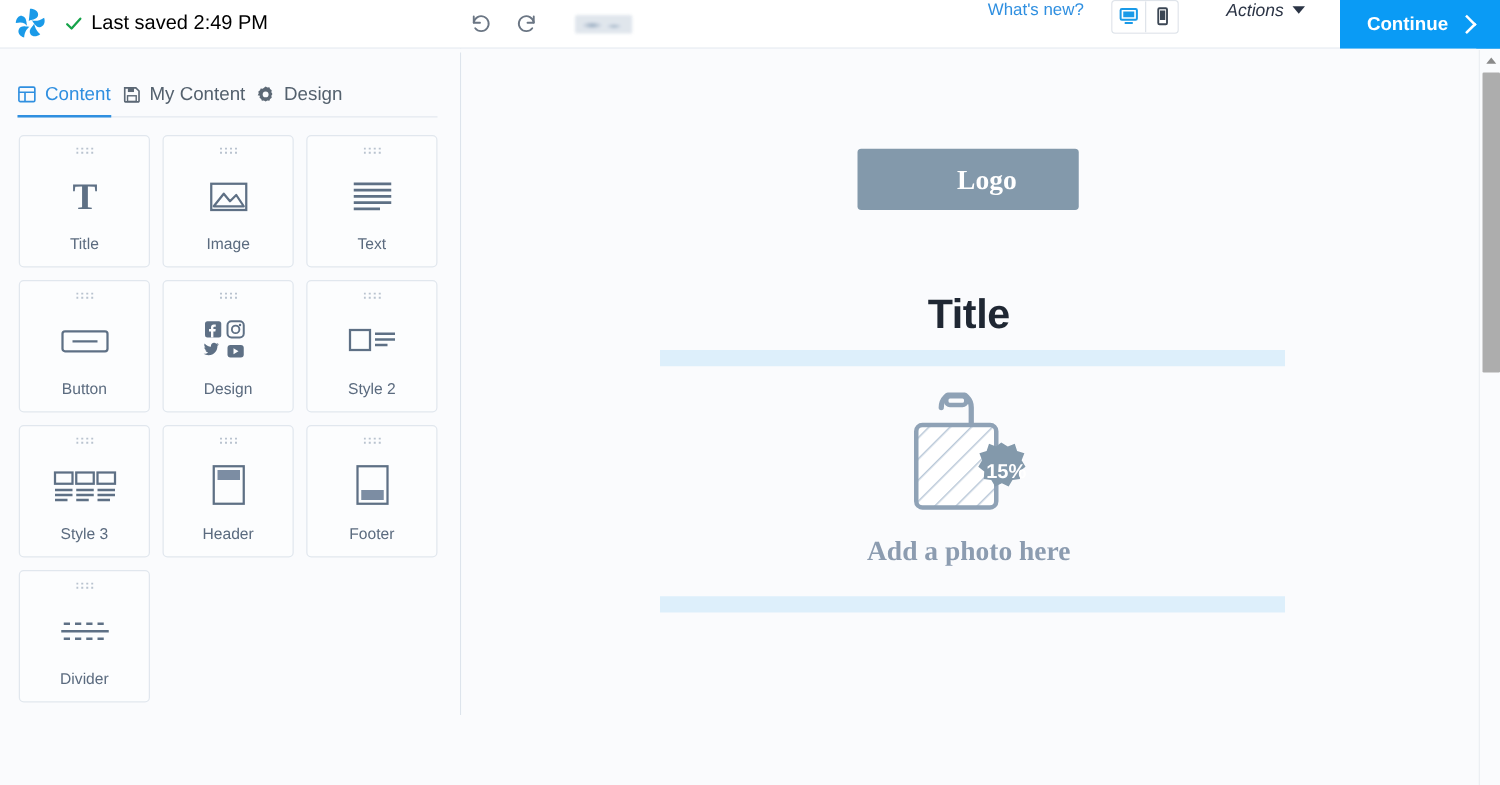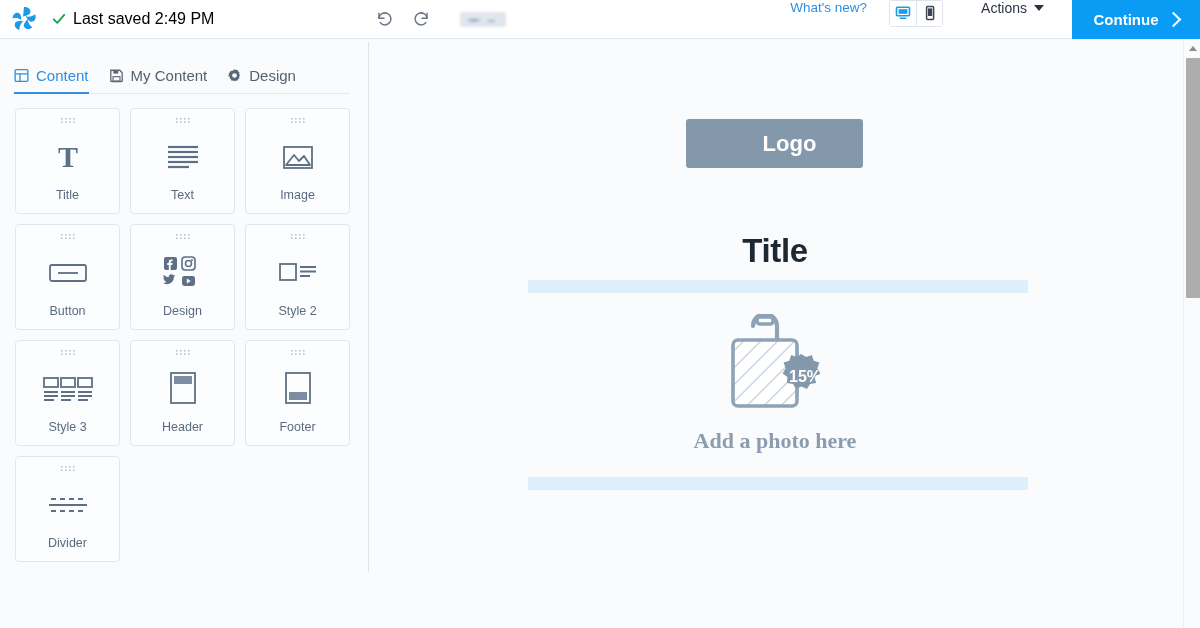--- a/index.html
+++ b/index.html
@@ -42,33 +42,33 @@
     display: flex; border: 1px solid #dfe4ea; border-radius: 3px; overflow: hidden;
     background: #fff; height: 27px;
   }
   .view-btn {
     width: 26px; height: 25px; display: flex; align-items: center; justify-content: center;
     cursor: pointer; background: #fff;
   }
   .view-btn + .view-btn { border-left: 1px solid #dfe4ea; }
   .actions-btn {
     display: flex; align-items: center; gap: 7px; margin-left: 38px; margin-right: 28px;
-    font-size: 14px; color: #2b3445; cursor: pointer;
+    font-size: 14px; color: #2b3445; cursor: pointer; font-style: italic;
   }
   .caret { width: 0; height: 0; border-left: 5px solid transparent; border-right: 5px solid transparent; border-top: 6px solid #2b3445; }
   .continue-btn {
     width: 128px; height: 39px; background: #0a9bf5;
     display: flex; align-items: center; justify-content: center; gap: 9px;
     color: #fff; font-size: 15px; font-weight: bold; cursor: pointer;
   }
   .cont-chev { width: 11px; height: 11px; border-top: 2px solid #fff; border-right: 2px solid #fff; transform: rotate(45deg); }
 
   
   .sidebar { position: absolute; top: 39px; left: 0; width: 368px; height: 589px; background: #fafbfd; }
-  .tabs { display: flex; align-items: flex-end; height: 55px; padding-left: 14px; gap: 20px; position: relative; }
+  .tabs { display: flex; align-items: flex-end; height: 55px; padding-left: 14px; gap: 9px; position: relative; }
   .tabs:after {
     content: ""; position: absolute; left: 14px; right: 18px; bottom: 0; height: 1px; background: #e4e9ef;
   }
   .tab { display: flex; align-items: center; gap: 7px; padding-bottom: 10px; cursor: pointer; position: relative; font-size: 15px; color: #54616e; }
   .tab.active { color: #2f8fe0; }
   .tab.active:after { content: ""; position: absolute; left: 0; right: 0; bottom: 0; height: 2.5px; background: #2f8fe0; z-index: 2; }
   .tab-ico { width: 15px; height: 15px; display: block; }
 
   .blocks { display: grid; grid-template-columns: repeat(3, 105px); gap: 10px 10px; padding: 14px 0 0 15px; }
   .block {
@@ -81,21 +81,21 @@
   .block-label { font-size: 12.5px; color: #5b6b7f; margin-bottom: 11px; }
 
   .v-divider { position: absolute; left: 368px; top: 42px; width: 1px; height: 530px; background: #dde4ec; }
 
   
   .canvas { position: absolute; top: 39px; left: 369px; width: 812px; height: 589px; background: #fafbfd; overflow: hidden; }
   .logo-block {
     position: absolute; left: 317px; top: 80px; width: 177px; height: 49px;
     background: #8399ab; border-radius: 3px;
     display: flex; align-items: center; justify-content: center;
-    color: #ffffff; font-family: Liberation Sans, sans-serif; font-size: 22px; font-weight: bold; padding-left: 30px;
+    color: #ffffff; font-family: Liberation Serif, serif; font-size: 22px; font-weight: bold; padding-left: 30px;
   }
   .title-block {
     position: absolute; left: 0; top: 193px; width: 812px; text-align: center;
     font-size: 33px; font-weight: bold; color: #1f2733; letter-spacing: -.3px;
   }
   .drop-band { position: absolute; left: 159px; width: 500px; height: 13px; background: #ddeffb; }
   .photo-zone { position: absolute; left: 0; top: 275px; width: 812px; text-align: center; }
   .bag-icon { display: block; margin: 0 auto; }
   .photo-caption {
     margin-top: 10px; font-family: "Liberation Serif", serif; font-weight: bold;
@@ -233,52 +233,52 @@
             <rect x="8" y="0" width="1.6" height="1.6"></rect>
             <rect x="12" y="0" width="1.6" height="1.6"></rect>
             <rect x="0" y="3.4" width="1.6" height="1.6"></rect>
             <rect x="4" y="3.4" width="1.6" height="1.6"></rect>
             <rect x="8" y="3.4" width="1.6" height="1.6"></rect>
             <rect x="12" y="3.4" width="1.6" height="1.6"></rect>
           </g>
         </svg>
       <div class="block-ico">
         <svg width="40" height="34" viewBox="0 0 40 34">
+          <rect x="6" y="7" width="28" height="21" fill="none" stroke="#5e7085" stroke-width="1.8"></rect>
+          <path d="M8 25 L16 15 L21 21 L26 16 L32 25 Z" fill="none" stroke="#5e7085" stroke-width="1.8" stroke-linejoin="round"></path>
+        </svg>
+      </div>
+      <span class="block-label">Image</span>
+    </div>
+
+    <div class="block">
+      <svg class="grip" viewBox="0 0 14 7">
+          <g fill="#b9c3cf">
+            <rect x="0" y="0" width="1.6" height="1.6"></rect>
+            <rect x="4" y="0" width="1.6" height="1.6"></rect>
+            <rect x="8" y="0" width="1.6" height="1.6"></rect>
+            <rect x="12" y="0" width="1.6" height="1.6"></rect>
+            <rect x="0" y="3.4" width="1.6" height="1.6"></rect>
+            <rect x="4" y="3.4" width="1.6" height="1.6"></rect>
+            <rect x="8" y="3.4" width="1.6" height="1.6"></rect>
+            <rect x="12" y="3.4" width="1.6" height="1.6"></rect>
+          </g>
+        </svg>
+      <div class="block-ico">
+        <svg width="40" height="34" viewBox="0 0 40 34">
             <g stroke="#5e7085" stroke-width="2.2">
               <path d="M5 7 H35"></path>
               <path d="M5 12 H35"></path>
               <path d="M5 17 H35"></path>
               <path d="M5 22 H35"></path>
               <path d="M5 27 H26"></path>
             </g>
           </svg>
       </div>
       <span class="block-label">Text</span>
-    </div>
-
-    <div class="block">
-      <svg class="grip" viewBox="0 0 14 7">
-          <g fill="#b9c3cf">
-            <rect x="0" y="0" width="1.6" height="1.6"></rect>
-            <rect x="4" y="0" width="1.6" height="1.6"></rect>
-            <rect x="8" y="0" width="1.6" height="1.6"></rect>
-            <rect x="12" y="0" width="1.6" height="1.6"></rect>
-            <rect x="0" y="3.4" width="1.6" height="1.6"></rect>
-            <rect x="4" y="3.4" width="1.6" height="1.6"></rect>
-            <rect x="8" y="3.4" width="1.6" height="1.6"></rect>
-            <rect x="12" y="3.4" width="1.6" height="1.6"></rect>
-          </g>
-        </svg>
-      <div class="block-ico">
-        <svg width="40" height="34" viewBox="0 0 40 34">
-          <rect x="6" y="7" width="28" height="21" fill="none" stroke="#5e7085" stroke-width="1.8"></rect>
-          <path d="M8 25 L16 15 L21 21 L26 16 L32 25 Z" fill="none" stroke="#5e7085" stroke-width="1.8" stroke-linejoin="round"></path>
-        </svg>
-      </div>
-      <span class="block-label">Image</span>
     </div>
 
     <div class="block">
       <svg class="grip" viewBox="0 0 14 7">
           <g fill="#b9c3cf">
             <rect x="0" y="0" width="1.6" height="1.6"></rect>
             <rect x="4" y="0" width="1.6" height="1.6"></rect>
             <rect x="8" y="0" width="1.6" height="1.6"></rect>
             <rect x="12" y="0" width="1.6" height="1.6"></rect>
             <rect x="0" y="3.4" width="1.6" height="1.6"></rect>

